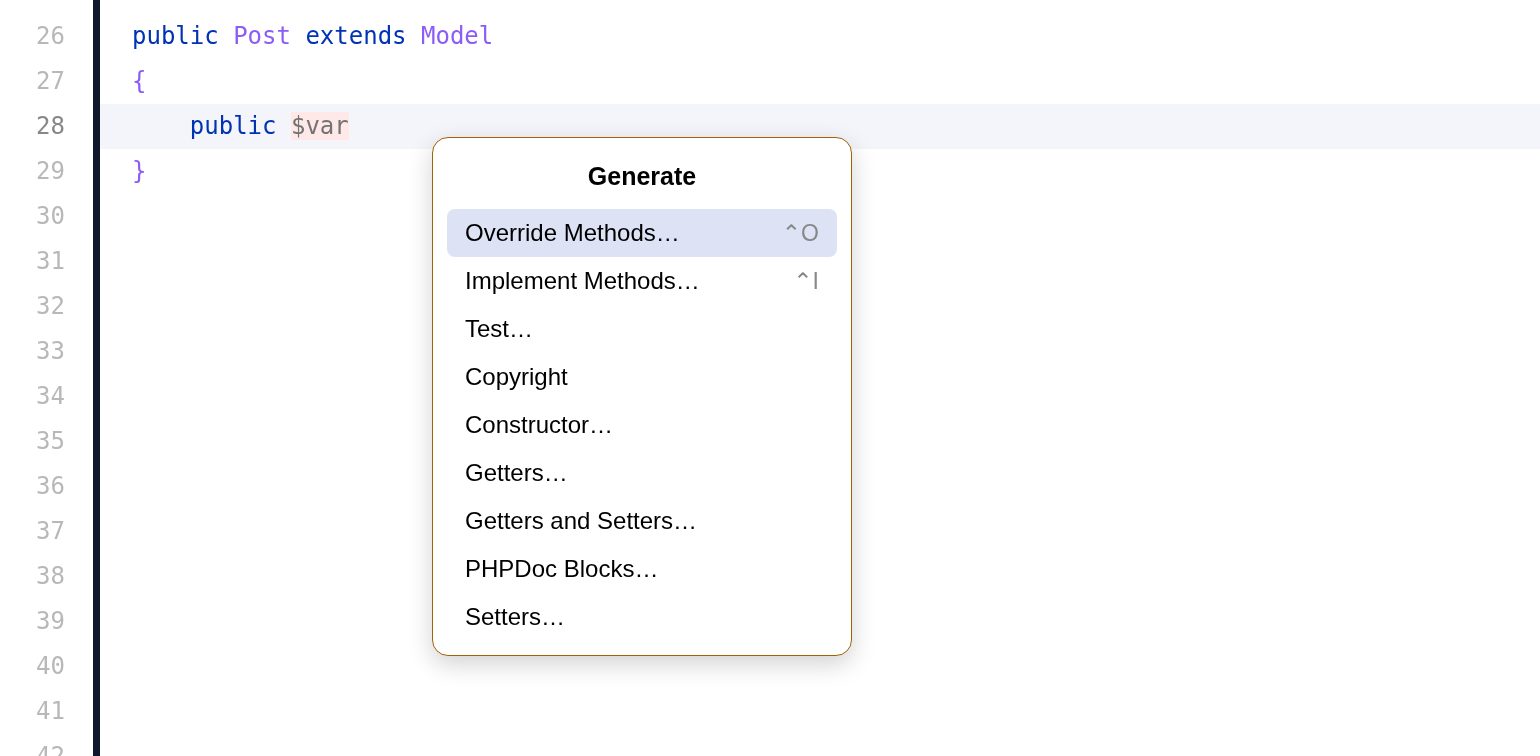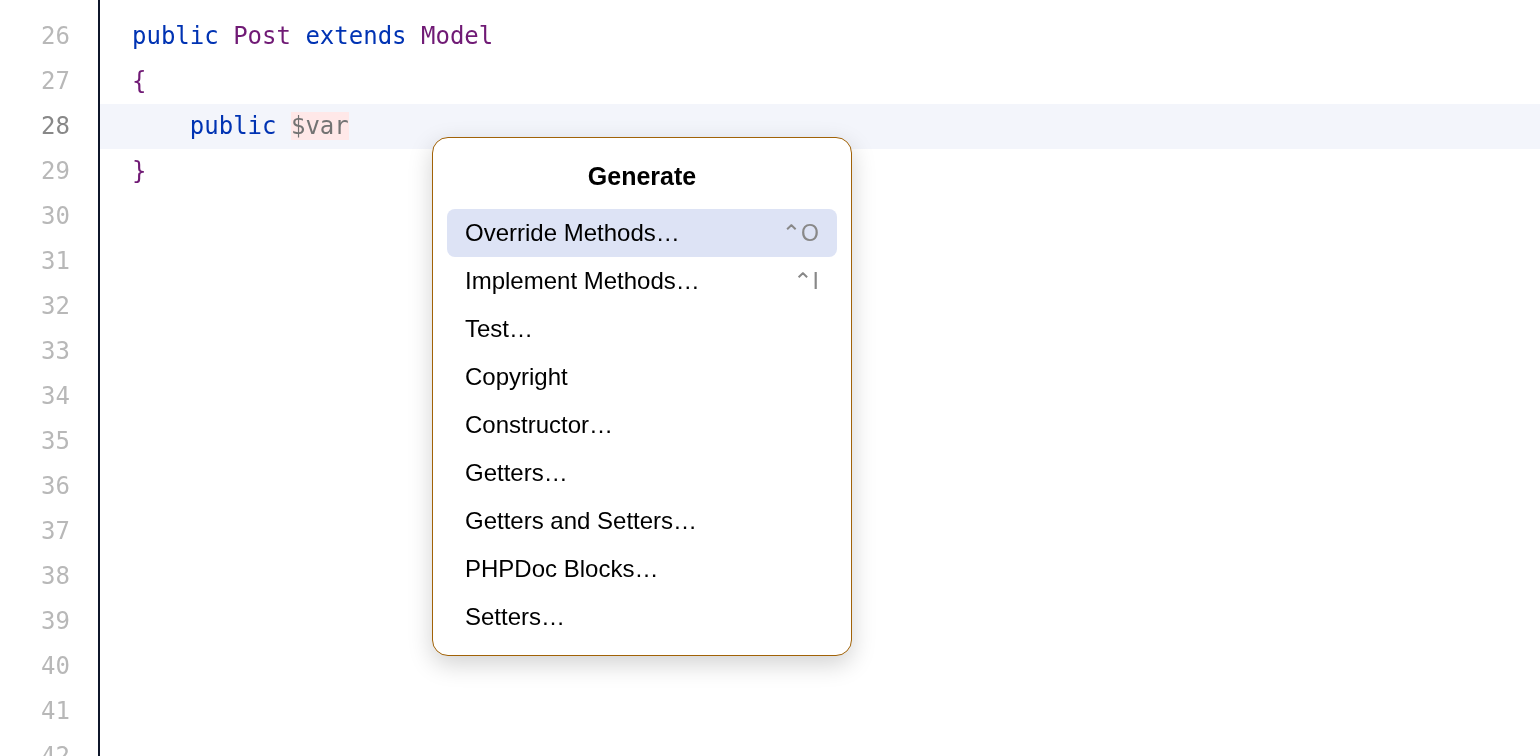--- a/index.html
+++ b/index.html
@@ -18,21 +18,21 @@
     .editor {
       display: flex;
       height: 100%;
     }
     .gutter {
       width: 100px;
       background: #ffffff;
       padding-top: 14px;
       text-align: right;
       padding-right: 28px;
-      border-right: 2px solid #0f172a;
+      border-right: 7px solid #0f172a;
     }
     .line-number {
       color: #b8b8b8;
       font-family: "SF Mono", "Monaco", "Menlo", Consolas, monospace;
       font-size: 24px;
       height: 45px;
       line-height: 45px;
     }
     .line-number.active {
       color: #888;
@@ -54,21 +54,21 @@
       background: #f3f5fb;
     }
     .keyword {
       color: #0033b3;
     }
     .variable {
       color: #737373;
       background: #ffe8e8;
     }
     .plain {
-      color: #701a75;
+      color: #8b5cf6;
     }
     .public-keyword {
       color: #0033b3;
     }
     .popup {
       position: absolute;
       left: 332px;
       top: 137px;
       width: 420px;
       background: #ffffff;

